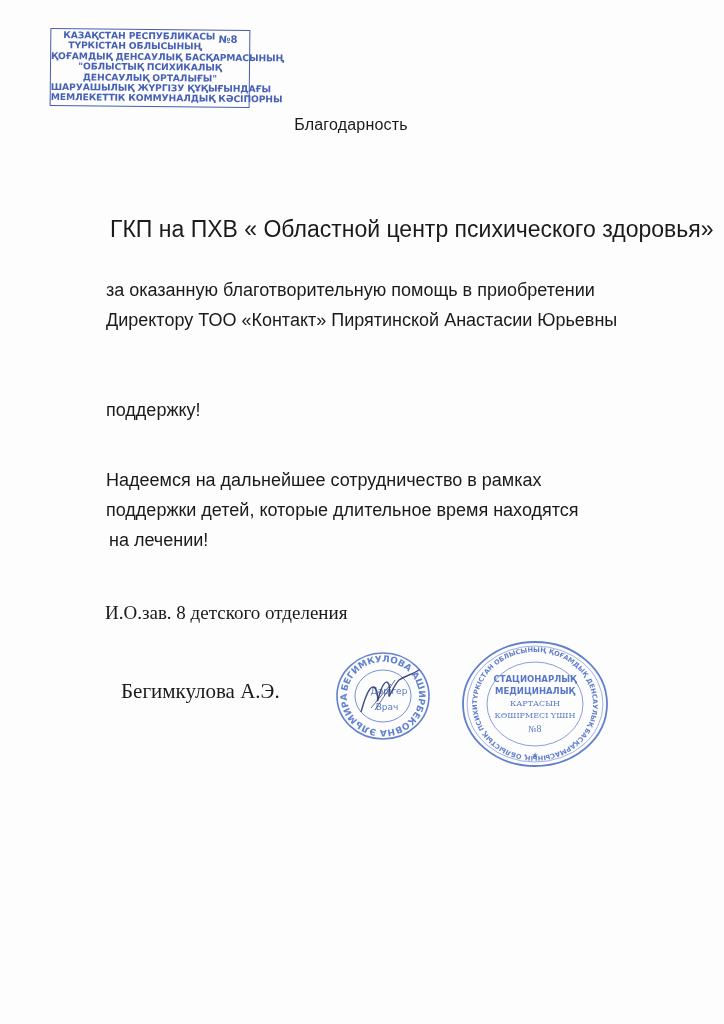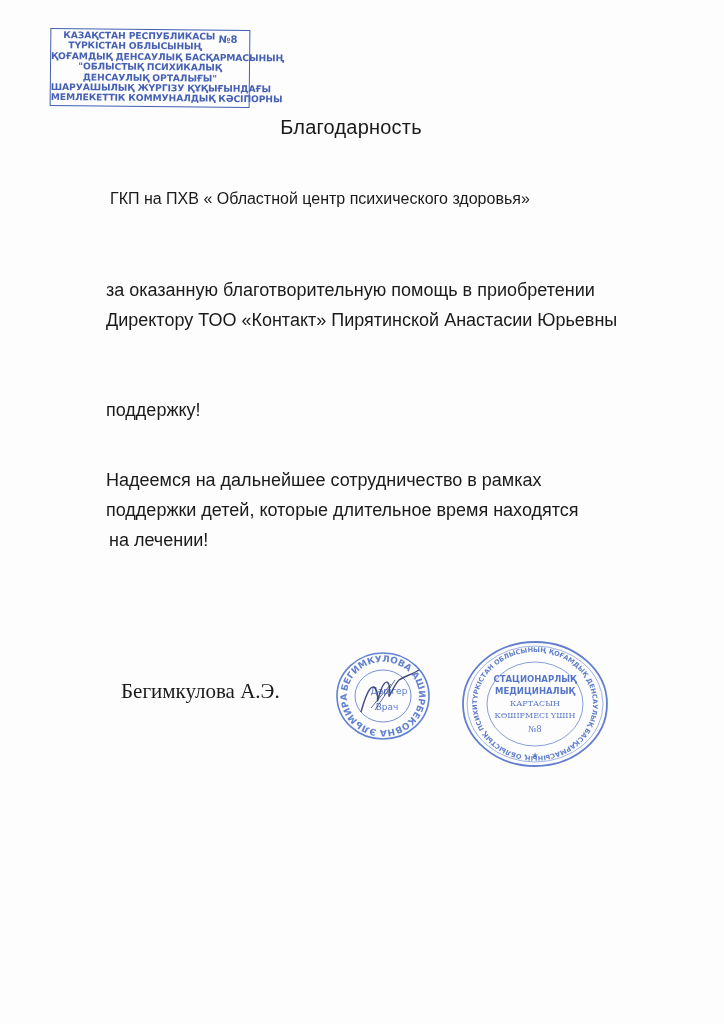--- a/index.html
+++ b/index.html
@@ -17,24 +17,24 @@
     font-family: "DejaVu Sans", sans-serif; font-weight: bold; letter-spacing: -0.1px;
     opacity: 0.88;
   }
   .rect-stamp .stamp-line { white-space: nowrap; }
   .rect-stamp .stamp-num { position: absolute; right: 12px; top: 4px; font-size: 10px; }
   .rect-stamp .l0 { padding-top: 1px; margin-right: 22px; }
   .rect-stamp .l1 { margin-right: 30px; }
 
   .title {
     position: absolute; left: 0; width: 702px; top: 116px; text-align: center;
-    font-size: 20px; letter-spacing: 0.2px;
+    font-size: 16px; letter-spacing: 0.2px;
   }
   .org {
-    position: absolute; left: 110px; top: 190px; font-size: 16px; white-space: nowrap;
+    position: absolute; left: 110px; top: 216px; font-size: 23px; white-space: nowrap;
   }
   .expresses {
     position: absolute; left: 217px; top: 236px; font-size: 18px; white-space: nowrap;
   }
   .para {
     position: absolute; left: 106px; font-size: 18px; line-height: 30px; width: 580px;
   }
   .p1 { top: 275px; }
   .p2 { top: 395px; }
   .p3 { top: 465px; }
@@ -82,20 +82,21 @@
   <div class="para p2">
     <span class="line">поддержку!</span>
   </div>
 
   <div class="para p3">
     <span class="line">Надеемся на дальнейшее сотрудничество в рамках</span>
     <span class="line">поддержки детей, которые длительное время находятся</span>
     <span class="line last-line">на лечении!</span>
   </div>
 
+  <div class="sign-role">И.О.зав. 8 детского отделения</div>
   <div class="sign-name">Бегимкулова А.Э.</div>
 
   <svg class="round-stamp-small" viewBox="0 0 100 92">
     <defs>
       <path id="ringSmall" d="M 50,46 m -36,0 a 36,34 0 1,1 72,0 a 36,34 0 1,1 -72,0"></path>
     </defs>
     <ellipse cx="50" cy="46" rx="46" ry="43" fill="none" stroke="#3b63c4" stroke-width="1.6" opacity="0.8"></ellipse>
     <ellipse cx="50" cy="46" rx="28" ry="26" fill="none" stroke="#3b63c4" stroke-width="1" opacity="0.7"></ellipse>
     <text font-size="9" fill="#3b63c4" opacity="0.8" font-family="DejaVu Sans, sans-serif" font-weight="bold">
       <textPath href="#ringSmall" startOffset="2%">БЕГИМКУЛОВА АШИРБЕКОВНА ЭЛЬМИРА</textPath>

